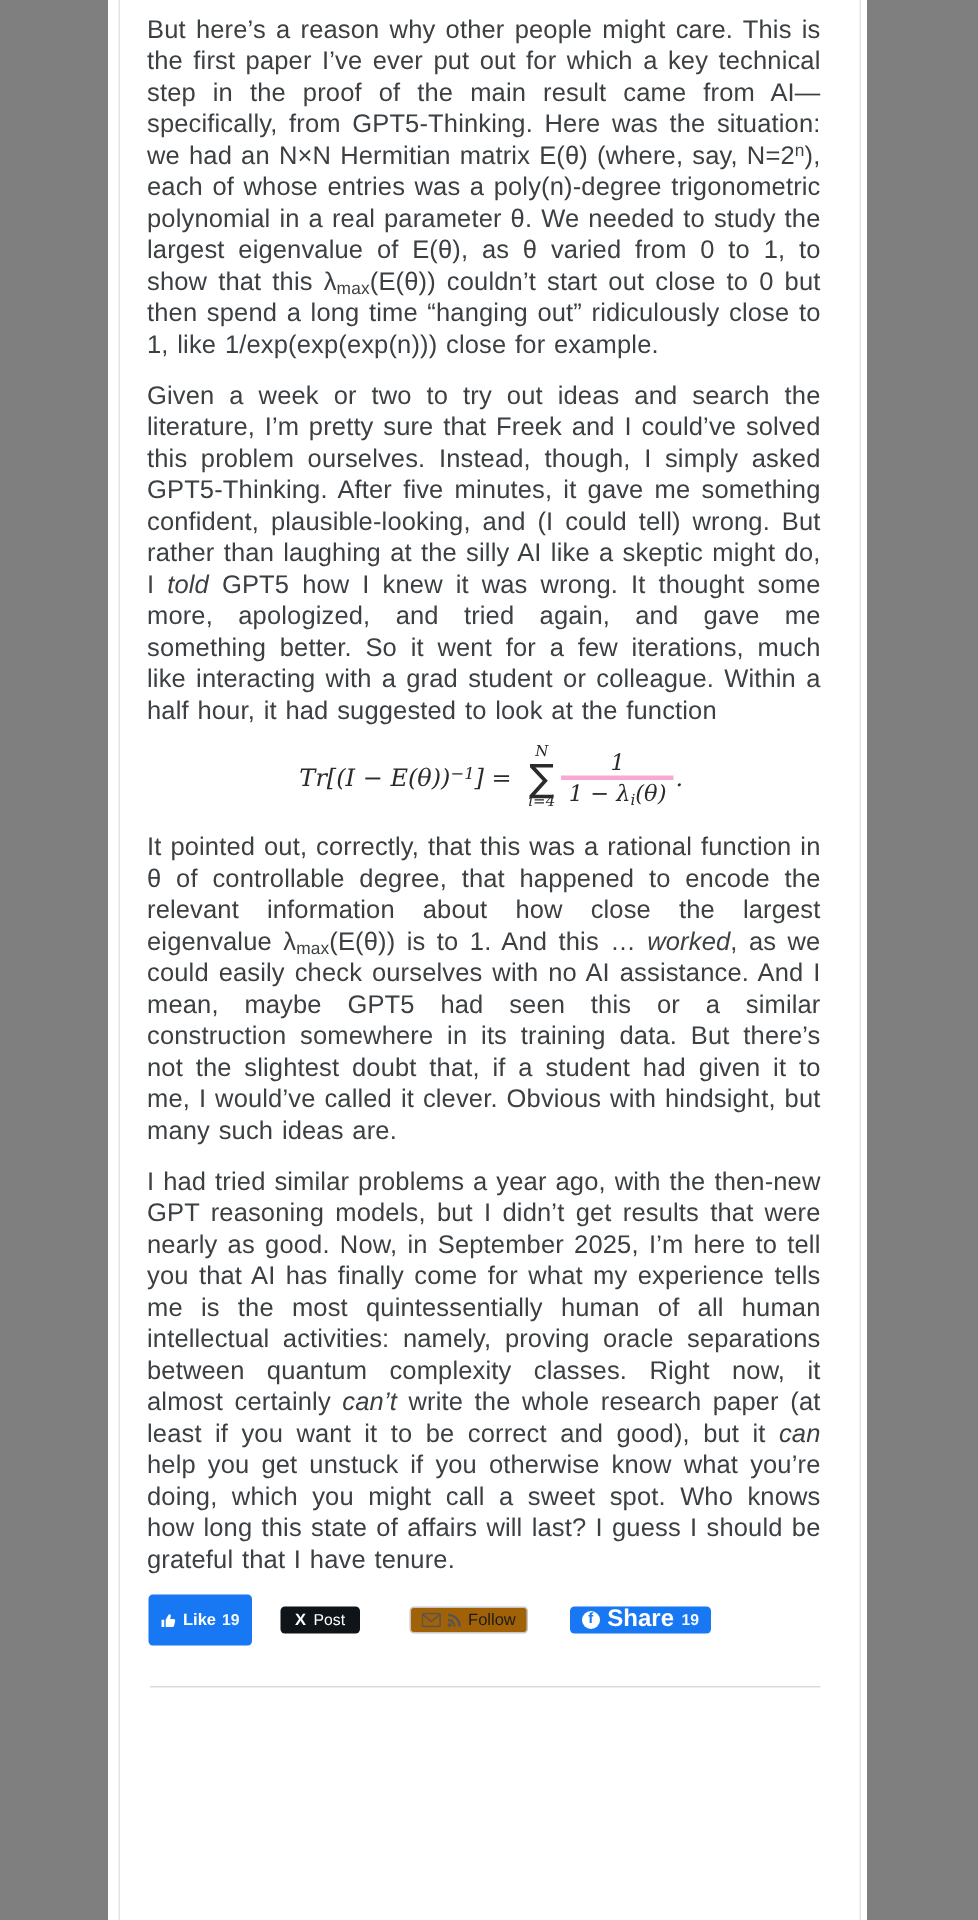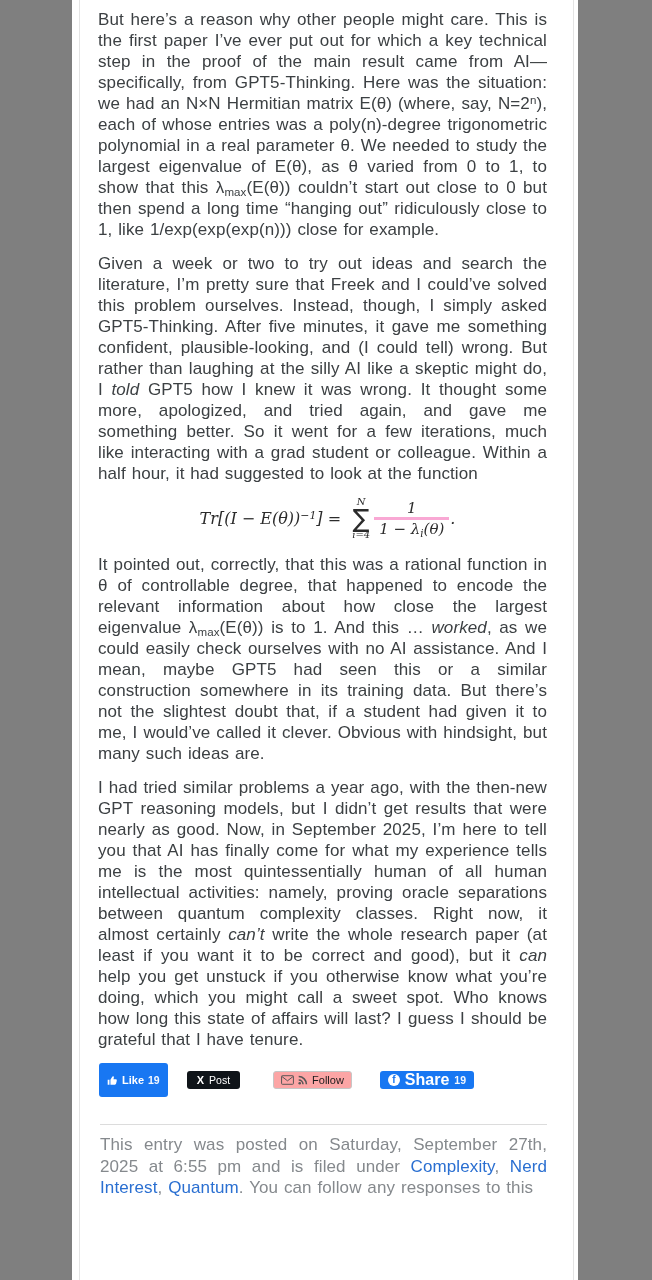--- a/index.html
+++ b/index.html
@@ -61,21 +61,21 @@
   .share-bar .btn{
     display:inline-flex;align-items:center;box-sizing:border-box;
     height:18px;border-radius:3px;cursor:pointer;white-space:nowrap;
   }
   .btn-like{background:#1877f2;color:#fff;padding:17px 8px;gap:4px;margin-right:19px;}
   .btn-like .lbl{font-size:11px;font-weight:bold;}
   .btn-like .cnt{font-size:10.5px;font-weight:bold;opacity:.95;}
   .btn-post{background:#0f1419;color:#fff;height:16px;border-radius:9px;padding:0 10px;gap:5px;margin-right:33px;}
   .btn-post .xglyph{font-size:11px;font-weight:900;font-family:"Liberation Sans",sans-serif;}
   .btn-post .lbl{font-size:10.5px;font-weight:normal;}
-  .btn-follow{background:#fca5a5;border:1px solid #c6c6c6;color:#1b1b1b;padding:0 7px;gap:4px;margin-right:28px;border-radius:3px;}
+  .btn-follow{background:#a16207;border:1px solid #c6c6c6;color:#1b1b1b;padding:0 7px;gap:4px;margin-right:28px;border-radius:3px;}
   .btn-follow .lbl{font-size:11px;}
   .btn-share{background:#1877f2;color:#fff;padding:0 8px;gap:5px;}
   .btn-share .lbl{font-size:16px;font-weight:bold;}
   .btn-share .cnt{font-size:10.5px;font-weight:bold;opacity:.95;}
   .fb-circle{
     display:inline-block;width:12px;height:12px;border-radius:50%;
     background:#fff;color:#1877f2;font-weight:bold;font-size:10px;
     line-height:12px;text-align:center;
   }
 
@@ -148,16 +148,15 @@
       <span class="btn btn-share">
         <span class="fb-circle">f</span>
         <span class="lbl">Share</span>
         <span class="cnt">19</span>
       </span>
 
     </div>
 
     <hr class="footer-divider">
 
-    <p class="footer-meta"><span>This entry was posted on Saturday, September 27th, 2025 at 6:55 pm and is filed under </span><a href="#">Complexity</a><span>, </span><a href="#">Nerd Interest</a><span>, </span><a href="#">Quantum</a><span>. You can follow any responses to this</span></p>
 
   </div>
 </div>
 
 </body></html>

